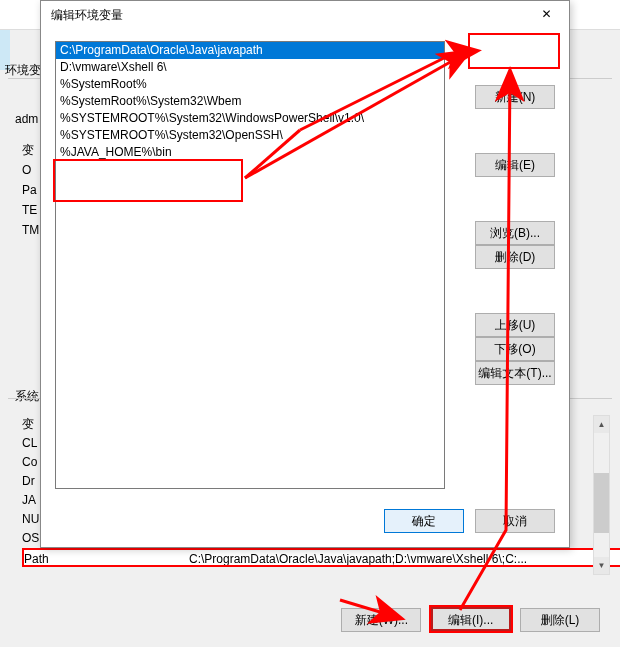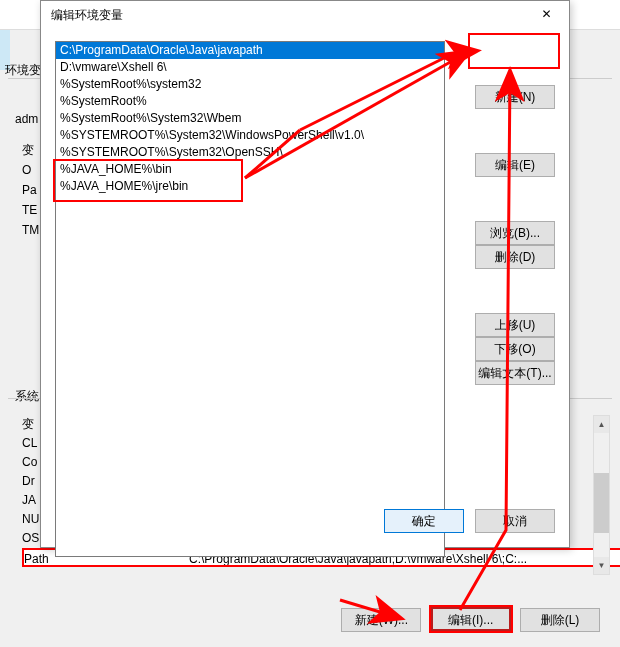--- a/index.html
+++ b/index.html
@@ -28,21 +28,21 @@
 
     .bg-bot-buttons { position: absolute; left: 0; bottom: 10px; width: 620px; height: 30px; text-align: right; padding-right: 20px; }
     .bg-bot-buttons .btn { display: inline-block; margin-left: 6px; }
 
     
     .dialog { position: absolute; left: 40px; top: 0; width: 530px; height: 548px; background: #fff; border: 1px solid #888; box-shadow: 2px 2px 8px rgba(0,0,0,0.2); }
     .dlg-title { height: 28px; line-height: 28px; padding-left: 10px; background: #fff; font-size: 12px; position: relative; }
     .dlg-close { position: absolute; right: 0; top: 0; width: 45px; height: 28px; text-align: center; line-height: 24px; font-size: 16px; font-family: sans-serif; }
     .dlg-body { padding: 12px; position: relative; height: calc(100% - 28px); }
 
-    .listbox { position: absolute; left: 14px; top: 12px; width: 390px; height: 516px; border: 1px solid #7a7a7a; background: #fff; }
+    .listbox { position: absolute; left: 14px; top: 12px; width: 390px; height: 448px; border: 1px solid #7a7a7a; background: #fff; }
     .listbox .item { height: 17px; line-height: 17px; padding-left: 4px; font-size: 12px; white-space: nowrap; overflow: hidden; }
     .listbox .item.selected { background: #0078d7; color: #fff; }
 
     .btn {
       display: block; width: 80px; height: 24px; line-height: 22px;
       background: #e1e1e1; border: 1px solid #adadad; text-align: center;
       font-size: 12px; cursor: default;
     }
     .side-buttons { position: absolute; right: 14px; top: 12px; width: 80px; }
     .side-buttons .btn { margin-bottom: 0; }
@@ -106,27 +106,25 @@
   <div class="dlg-title">
     <span>编辑环境变量</span>
     <div class="dlg-close">
       <span>✕</span>
     </div>
   </div>
   <div class="dlg-body">
     <div class="listbox">
       <div class="item selected">C:\ProgramData\Oracle\Java\javapath</div>
       <div class="item">D:\vmware\Xshell 6\</div>
-      <div class="item">%SystemRoot%\system32</div>
       <div class="item">%SystemRoot%</div>
       <div class="item">%SystemRoot%\System32\Wbem</div>
       <div class="item">%SYSTEMROOT%\System32\WindowsPowerShell\v1.0\</div>
       <div class="item">%SYSTEMROOT%\System32\OpenSSH\</div>
       <div class="item">%JAVA_HOME%\bin</div>
-      <div class="item">%JAVA_HOME%\jre\bin</div>
     </div>
 
     <div class="side-buttons">
       <div class="btn gap-s">新建(N)</div>
       <div class="btn gap-s">编辑(E)</div>
       <div class="btn gap-s">浏览(B)...</div>
       <div class="btn gap-m">删除(D)</div>
       <div class="btn gap-s">上移(U)</div>
       <div class="btn gap-m">下移(O)</div>
       <div class="btn">编辑文本(T)...</div>

